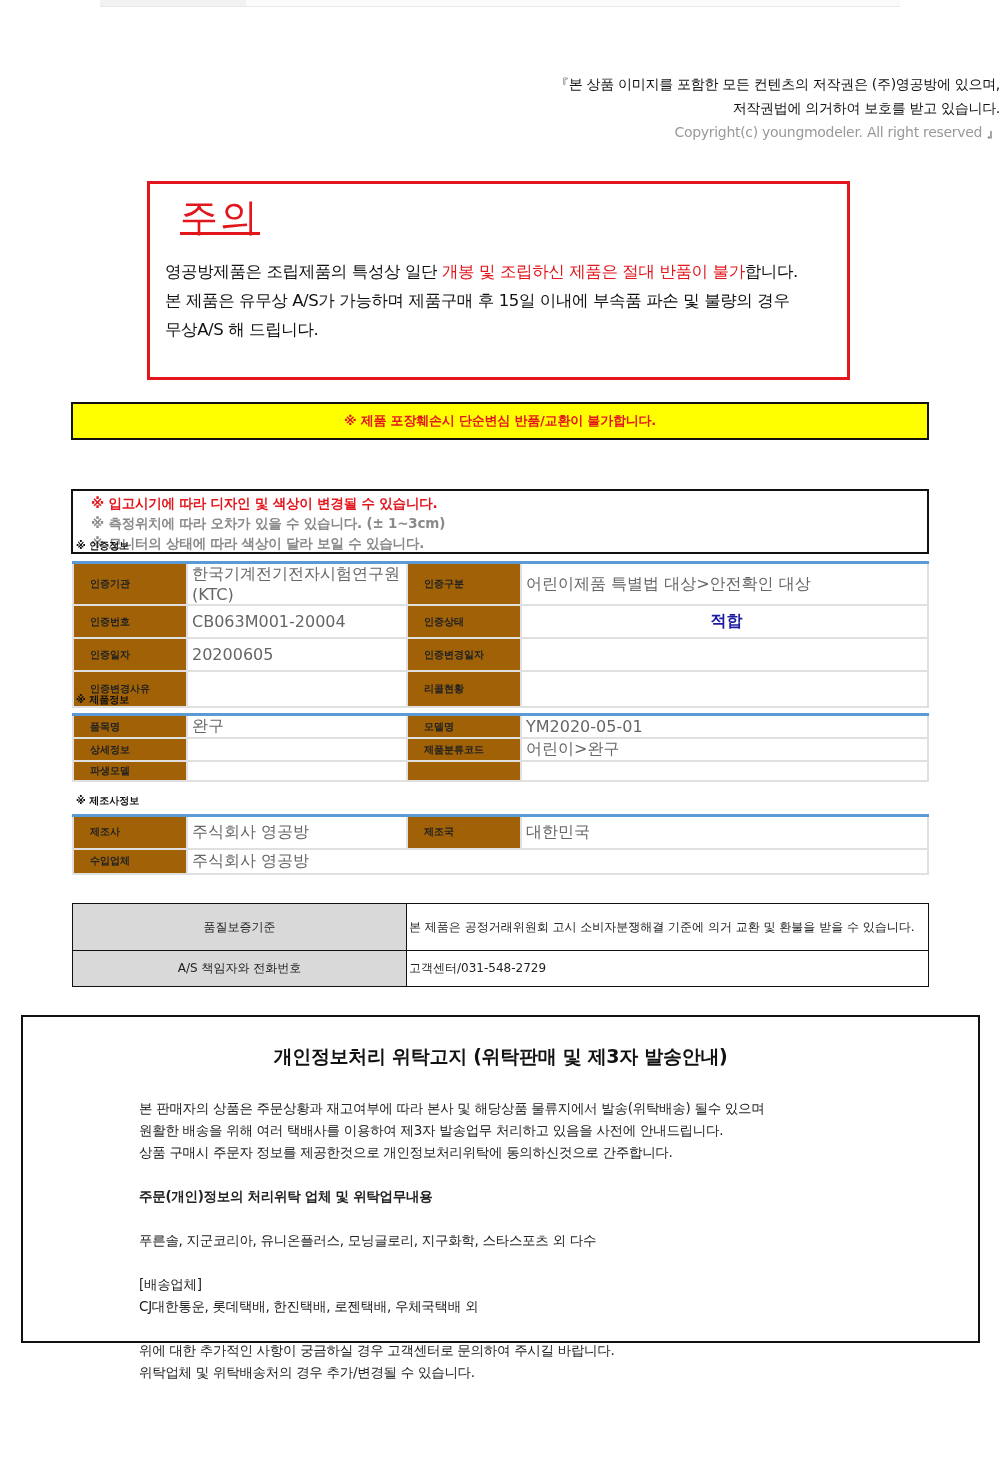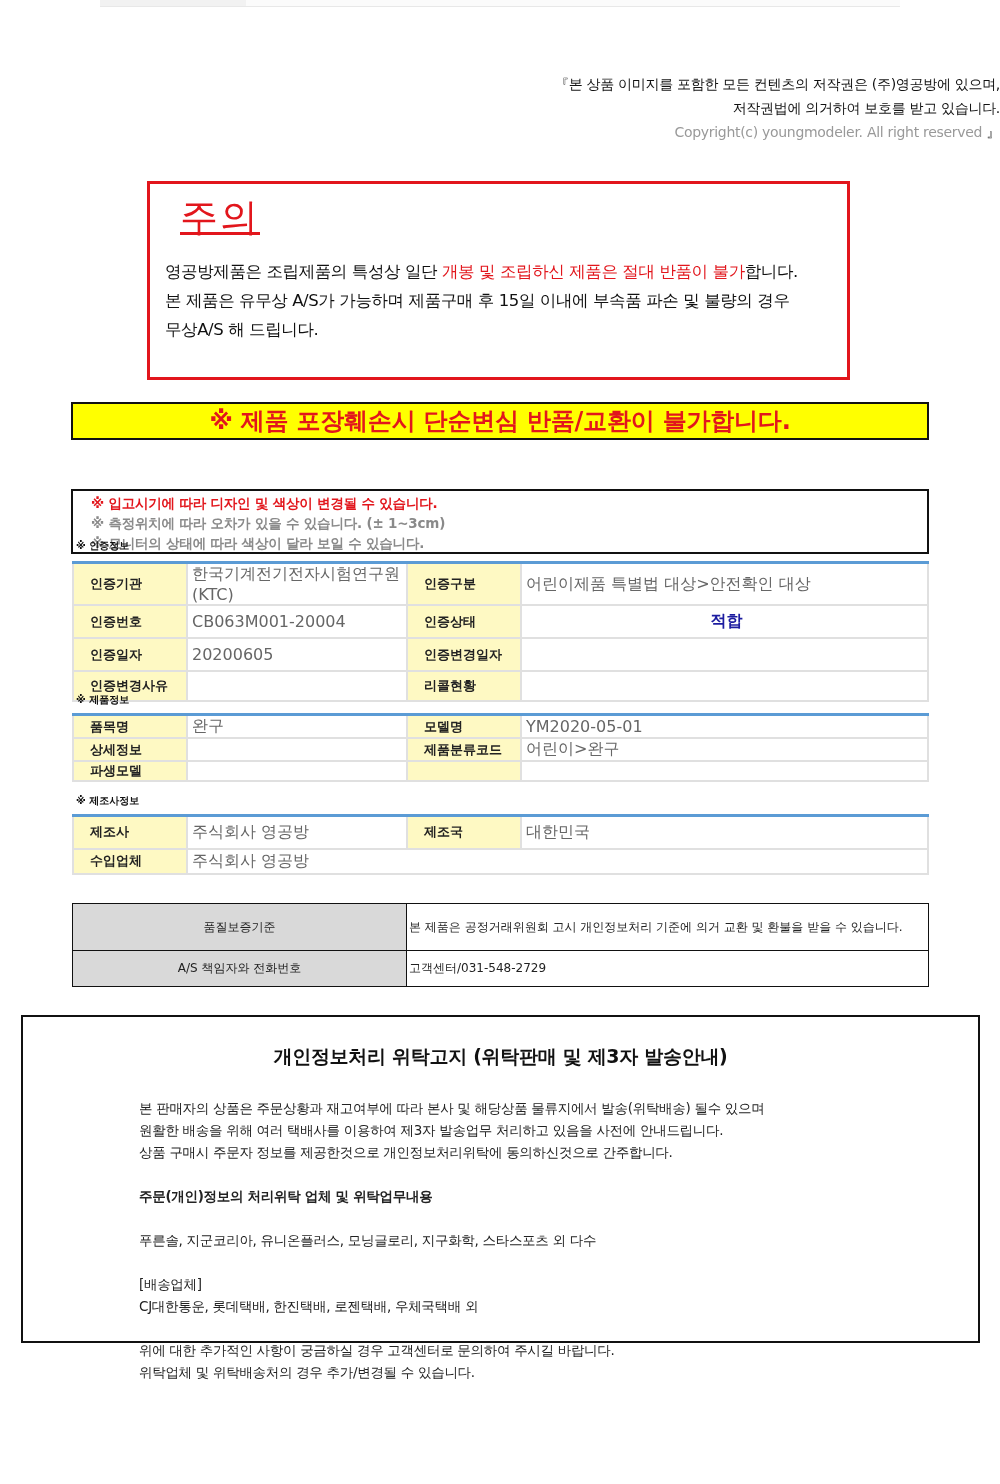--- a/index.html
+++ b/index.html
@@ -18,33 +18,33 @@
     .copyright .bracket { font-size: 14px; color: #222; }
 
     
     .caution { position: absolute; left: 147px; top: 181px; width: 703px; height: 199px; border: 3px solid #e2161c; background: #fff; }
     .caution .title { position: absolute; left: 30px; top: 8px; font-size: 38px; color: #e2161c; font-weight: normal; letter-spacing: 2px; text-decoration: underline; }
     .caution .body { position: absolute; left: 15px; top: 73px; width: 680px; font-size: 16.5px; line-height: 29px; color: #111; letter-spacing: -0.4px; }
     .caution .red { color: #e2161c; margin-top: 16px; }
 
     
     .yellow-banner { position: absolute; left: 71px; top: 402px; width: 858px; height: 38px; background: #ffff00; border: 2px solid #111; text-align: center; }
-    .yellow-banner span { font-size: 24px; font-weight: bold; color: #e2161c; line-height: 34px; letter-spacing: -0.2px; }
+    .yellow-banner span { font-size: 13px; font-weight: bold; color: #e2161c; line-height: 34px; letter-spacing: -0.2px; }
 
     
     .notes { position: absolute; left: 71px; top: 452px; width: 858px; height: 65px; border: 2px solid #111; padding: 2px 0 0 18px; margin-top: 37px; }
     .notes .note { font-size: 13.5px; line-height: 20px; letter-spacing: -0.2px; }
     .notes .note.red { color: #e2161c; font-weight: bold; }
     .notes .note.gray { color: #8a8a8a; font-weight: bold; }
 
     
     .section-title { position: absolute; left: 76px; font-size: 10px; font-weight: bold; color: #111; }
     table.info { position: absolute; left: 72px; width: 857px; border-collapse: collapse; border-top: 3px solid #5b9bd5; table-layout: fixed; }
     table.info td { border: 2px solid #e0e0e0; font-size: 16px; padding: 0 0 0 4px; vertical-align: middle; }
-    table.info td.th { background: #fef9c3; font-weight: bold; color: #222; font-size: 13px; padding-left: 16px; }
+    table.info td.th { background: #a16207; font-weight: bold; color: #222; font-size: 10px; padding-left: 16px; }
     table.info td.val { background: #fff; color: #666; }
     table.info td.center { text-align: center; color: #1c1ca0; font-weight: bold; }
 
     
     table.quality { position: absolute; left: 72px; top: 903px; width: 857px; border-collapse: collapse; table-layout: fixed; }
     table.quality td { border: 1px solid #111; font-size: 12px; color: #222; }
     table.quality td.q-th { background: #d9d9d9; text-align: center; }
     table.quality td.q-val { background: #fff; padding-left: 2px; }
 
     
@@ -114,21 +114,21 @@
     <td class="val">CB063M001-20004</td>
     <td class="th">인증상태</td>
     <td class="val center">적합</td>
   </tr>
   <tr style="height:33px">
     <td class="th">인증일자</td>
     <td class="val">20200605</td>
     <td class="th">인증변경일자</td>
     <td class="val"></td>
   </tr>
-  <tr style="height:30px">
+  <tr style="height:36px">
     <td class="th">인증변경사유</td>
     <td class="val"></td>
     <td class="th">리콜현황</td>
     <td class="val"></td>
   </tr>
 </tbody>
   </table>
 
 <div class="section-title" style="top:693px;">※ 제품정보</div>
 <table class="info" style="top:713px;">
@@ -183,21 +183,21 @@
   </table>
 
 <table class="quality">
   <colgroup>
       <col style="width:334px">
       <col>
     </colgroup>
   <tbody>
       <tr style="height:47px">
     <td class="q-th">품질보증기준</td>
-    <td class="q-val">본 제품은 공정거래위원회 고시 개인정보처리 기준에 의거 교환 및 환불을 받을 수 있습니다.</td>
+    <td class="q-val">본 제품은 공정거래위원회 고시 소비자분쟁해결 기준에 의거 교환 및 환불을 받을 수 있습니다.</td>
   </tr>
   <tr style="height:36px">
     <td class="q-th">A/S 책임자와 전화번호</td>
     <td class="q-val">고객센터/031-548-2729</td>
   </tr>
 </tbody>
   </table>
 
 <div class="privacy">
   <div class="p-title">개인정보처리 위탁고지 (위탁판매 및 제3자 발송안내)</div>

